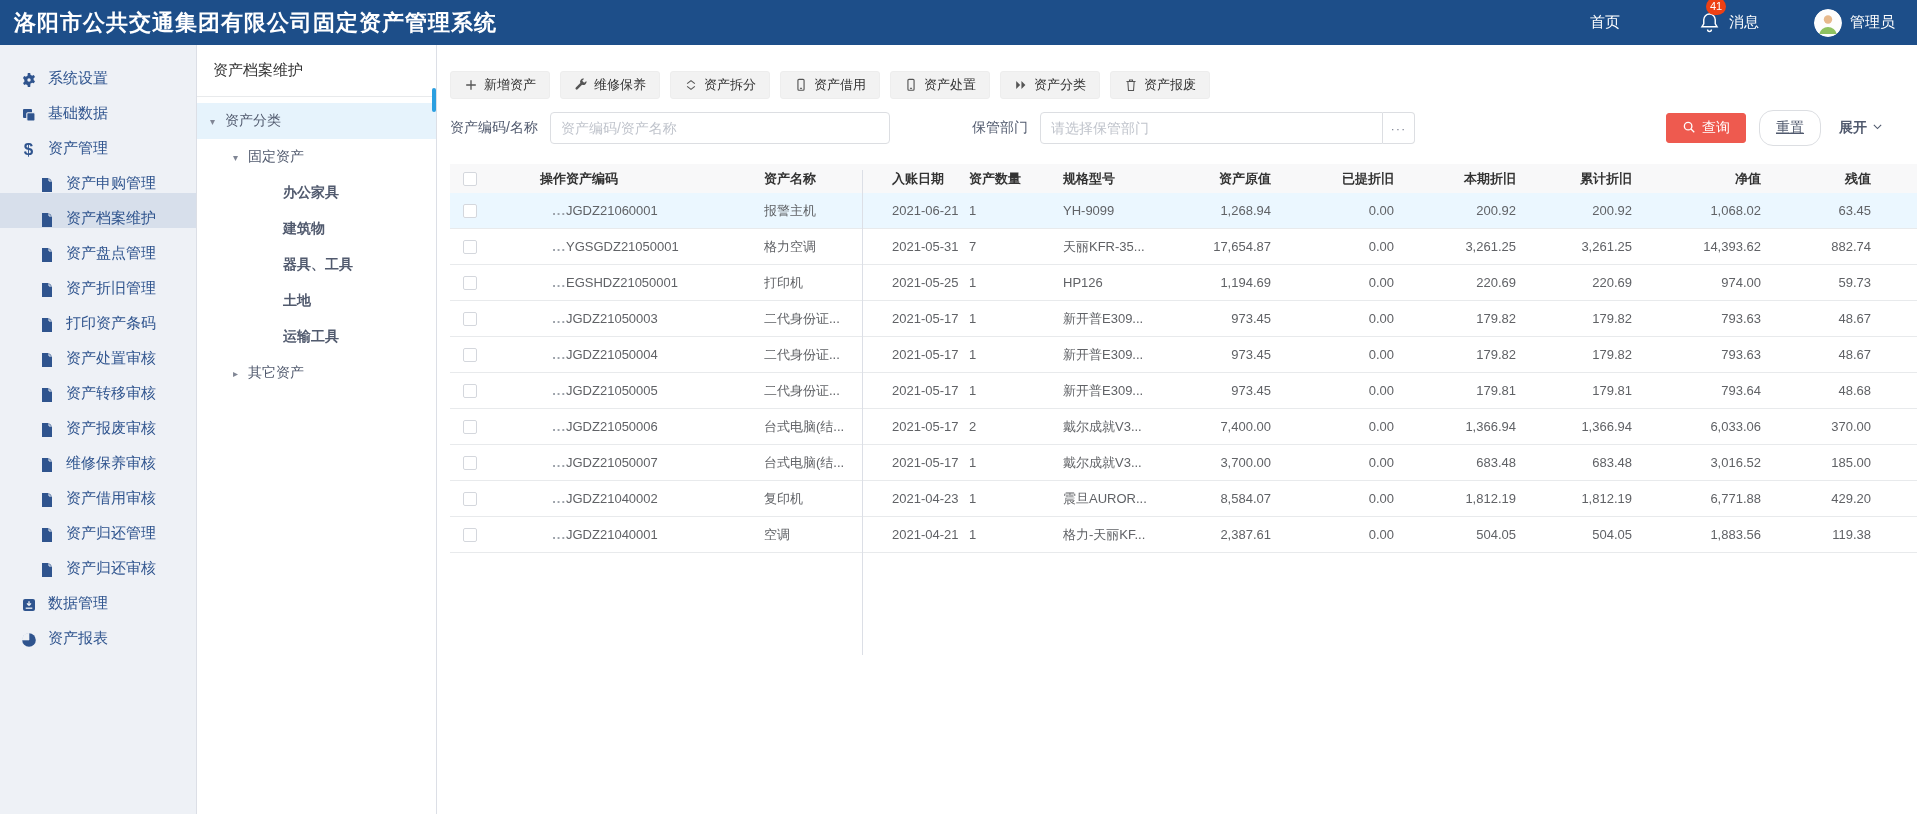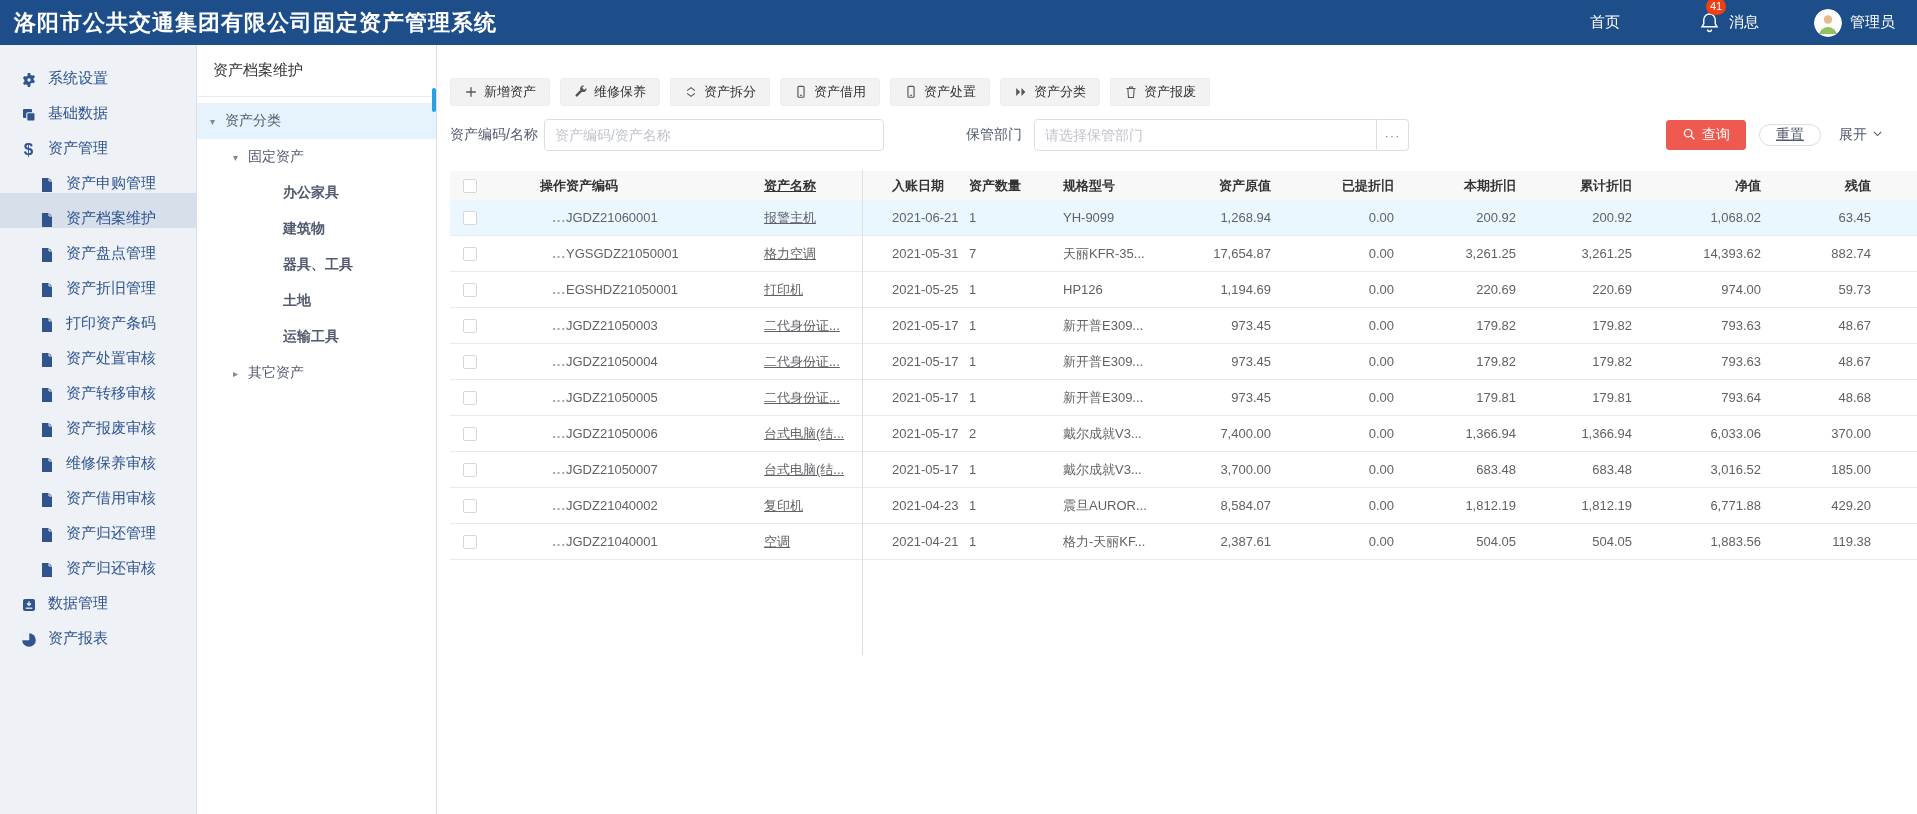--- a/index.html
+++ b/index.html
@@ -47,60 +47,60 @@
   .tree-nodes { padding-top:6px; }
   .tree-node { height:36px; display:flex; align-items:center; font-size:14px;
     color:#515a6e; cursor:pointer; }
   .tree-node.lvl0 { padding-left:13px; }
   .tree-node.lvl1 { padding-left:36px; }
   .tree-node.lvl2 { padding-left:71px;font-weight:bold; }
   .tree-node.selected { background:#e6f3fc; }
   .tn-arrow { width:15px; font-size:10px; color:#808695; flex:none; }
 
   
-  .main { position:absolute; left:437px; top:45px; width:1480px; height:769px; background:#fff; }
+  .main { position:absolute; left:437px; top:38px; width:1480px; height:769px; background:#fff; }
   .toolbar { display:flex; gap:10px; margin:33px 0 0 13px; }
   .tb-btn { height:28px; display:inline-flex; align-items:center; padding:0 13px;
     background:#f2f2f2; border:1px solid #ededed; border-radius:3px; font-size:13px;
     color:#333; cursor:pointer; }
   .tb-btn .tb-icon { width:14px; height:14px; margin-right:6px; color:#555; display:inline-flex; }
   .tb-btn .tb-icon svg { width:14px; height:14px; display:block; }
 
   .filter-row { display:flex; align-items:center; margin:13px 0 0 13px; height:32px; }
   .f-label { font-size:14px; color:#515a6e; flex:none; }
   .f-input { height:32px; border:1px solid #dcdee2; border-radius:4px; padding:0 10px;
     font-size:14px; color:#515a6e; outline:none; }
   .f-input::placeholder { color:#c0c4cc; }
-  .in-code { width:340px; margin-left:6px;padding-left:10px; }
+  .in-code { width:340px; margin-left:12px;padding-left:10px; }
   .lbl-dept { margin-left:82px; }
   .in-dept { width:343px; margin-left:12px; border-radius:4px 0 0 4px; }
   .more-btn { width:32px; height:32px; border:1px solid #dcdee2; border-left:none;
     border-radius:0 4px 4px 0; background:#fff; font-size:13px; color:#808695;
     display:flex; align-items:center; justify-content:center; letter-spacing:1px; cursor:pointer; }
   .search-btn { margin-left:auto; height:30px; padding:0 15px; background:#ee5a4f;
     border:1px solid #ee5a4f; border-radius:3px; color:#fff; font-size:14px;
     display:inline-flex; align-items:center; gap:6px; cursor:pointer; }
   .search-btn svg { width:14px; height:14px; }
-  .reset-btn { margin-left:13px; height:22px; padding:0 16px; background:#fff;
+  .reset-btn { margin-left:13px; height:36px; padding:0 16px; background:#fff;
     border:1px solid #dcdee2; border-radius:14px; color:#515a6e; font-size:14px; cursor:pointer;text-decoration:underline; }
   .expand-link { margin-left:18px; margin-right:33px; font-size:14px; color:#515a6e;
-    display:inline-flex; align-items:center; gap:4px; cursor:pointer; }
+    display:inline-flex; align-items:center; gap:4px; cursor:pointer;font-weight:bold; }
   .expand-link svg { width:13px; height:13px; }
 
   
   .grid { margin-top:20px; padding-left:13px; }
   .g-row { display:flex; align-items:center; }
   .g-head { height:29px; background:#f8f8f9; font-weight:bold; color:#333; font-size:13px; }
   .g-body .g-row { height:36px; border-bottom:1px solid #e8eaec; font-size:13px; color:#606266; background:#fff; }
   .g-body .g-row.selected { background:#ebf7ff; }
   .cell { flex:none; overflow:hidden; white-space:nowrap; }
   .cc0 { width:40px; display:flex; justify-content:center; }
   .cc1 { width:76px; text-align:right; }
   .cc2 { width:198px; }
-  .cc3 { width:98px;text-decoration:underline; }
+  .cc3 { width:98px; }
   .cc4 { width:104px; padding-left:30px; }
   .cc5 { width:92px; padding-left:3px; }
   .cc6 { width:146px; padding-left:5px; }
   .cc7 { width:87px; }
   .cc8 { width:123px; }
   .cc9 { width:122px; }
   .cc10 { width:116px; }
   .cc11 { width:129px; }
   .cc12 { width:136px; }
   .num { text-align:right; padding-right:20px; }

